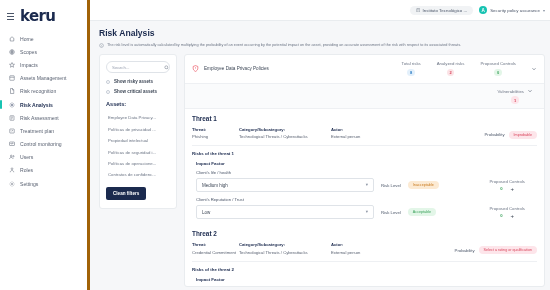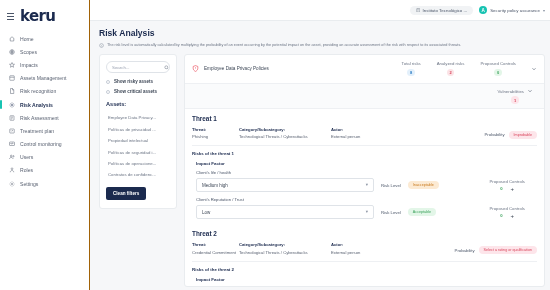--- a/index.html
+++ b/index.html
@@ -7,21 +7,21 @@
     width: 550px; height: 290px;
     font-family: "Liberation Sans", sans-serif;
     background: #ffffff;
     overflow: hidden;
   }
   .app { display: flex; width: 550px; height: 290px; }
 
   
   .sidebar {
     width: 90px; height: 290px; background: #ffffff;
-    border-right: 1px solid #a16207;
+    border-right: 3px solid #a16207;
     display: flex; flex-direction: column;
     padding-top: 6px; flex: 0 0 90px;
   }
   .brand-row { display: flex; align-items: center; gap: 6px; padding: 3px 0 8px 7px; }
   .burger { display: flex; flex-direction: column; gap: 2px; cursor: pointer; }
   .burger span { display: block; width: 7px; height: 1px; background: #4a5568; }
   .brand-logo {
     font-family: "DejaVu Sans", sans-serif;
     font-size: 15px; font-weight: 700; color: #1b2a4e;
     letter-spacing: -0.6px; line-height: 1;

